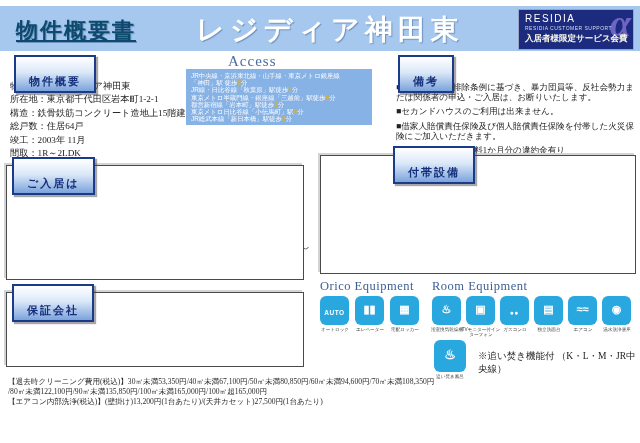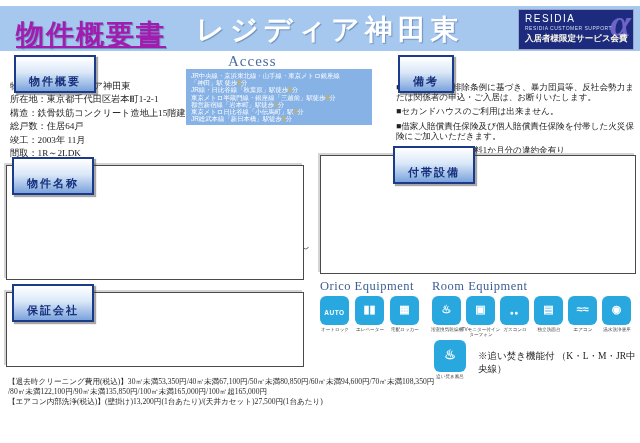--- a/index.html
+++ b/index.html
@@ -1,20 +1,20 @@
 <!DOCTYPE html>
 <html><head>
 <meta charset="utf-8">
 <style>
   html,body{margin:0;padding:0;background:#e8e8e8;}
   .page{position:relative;width:640px;height:443px;background:#ffffff;overflow:hidden;
         font-family:"Liberation Serif","DejaVu Serif",serif;color:#222;}
   
   .header{position:absolute;left:0;top:6px;width:640px;height:45px;background:#a6c8ee;}
-  .doc-type{position:absolute;left:16px;top:10px;font-size:28px;font-weight:bold;color:#a21caf;
+  .doc-type{position:absolute;left:16px;top:10px;font-size:22px;font-weight:bold;color:#0c4a6e;
             text-decoration:underline;letter-spacing:2px;text-shadow:1px 1px 1px #7193c0;}
   .main-title{position:absolute;left:170px;top:5px;width:320px;text-align:center;font-size:28px;
             font-weight:bold;color:#ffffff;letter-spacing:5px;text-shadow:1px 1px 1px #6e90bf;white-space:nowrap;}
   .logo{position:absolute;right:6px;top:3px;width:114px;height:39px;background:#1d2b7f;
         border:1px solid #9aa4c8;overflow:hidden;color:#fff;}
   .logo-alpha{position:absolute;right:2px;top:-6px;font-size:38px;font-style:italic;font-weight:bold;
         color:#7d6fd2;opacity:.85;line-height:1;}
   .logo-brand{position:absolute;left:6px;top:3px;font-size:10px;font-weight:normal;letter-spacing:1.5px;
         font-family:"Liberation Sans",sans-serif;}
   .logo-sub{position:absolute;left:6px;top:15px;font-size:5px;letter-spacing:.5px;color:#d8dcf2;
@@ -104,21 +104,21 @@
   </div>
 
   <div class="badge" style="left:398px;top:55px;">備考</div>
   <div class="remarks">
     <div>■東京都暴力団排除条例に基づき、暴力団員等、反社会勢力または関係者の申込・ご入居は、お断りいたします。</div>
     <div>■セカンドハウスのご利用は出来ません。</div>
     <div>■借家人賠償責任保険及び個人賠償責任保険を付帯した火災保険にご加入いただきます。</div>
     <div>■1年未満解約時、賃料1か月分の違約金有り</div>
   </div>
 
-  <div class="badge" style="left:12px;top:157px;">物件名称</div>
+  <div class="badge" style="left:12px;top:157px;">ご入居は</div>
   <div class="panel" style="left:6px;top:165px;width:296px;height:113px;"></div>
   <div class="rental-body">
     <div class="rrow"><span class="rlabel">敷金</span><span>1ヶ月（保証会社利用必須/大手法人除く※2ヶ月）</span> <span class="red"></span></div>
     <div class="rrow"><span class="rlabel">礼金</span><span>1ヶ月</span> <span class="red"></span></div>
     <div class="rrow"><span class="rlabel">共益費</span><span>10,000円・15,000円</span> <span class="red"></span></div>
     <div class="rrow"><span class="rlabel">ペット</span><span>不可</span> <span class="red"></span></div>
     <div class="rrow"><span class="rlabel">楽器</span><span>不可</span> <span class="red"></span></div>
     <div class="rrow"><span class="rlabel">SOHO</span><span>不可</span> <span class="red"></span></div>
     <div class="rrow"><span class="rlabel">火災保険</span><span>21,500円/2年（東京海上ミレア保険）</span> <span class="red"></span></div>
     <div class="rrow"><span class="rlabel">更新料</span><span>新賃料の1ヶ月（2年契約・更新可）　※更新事務手数料なし</span> <span class="red"></span></div>

